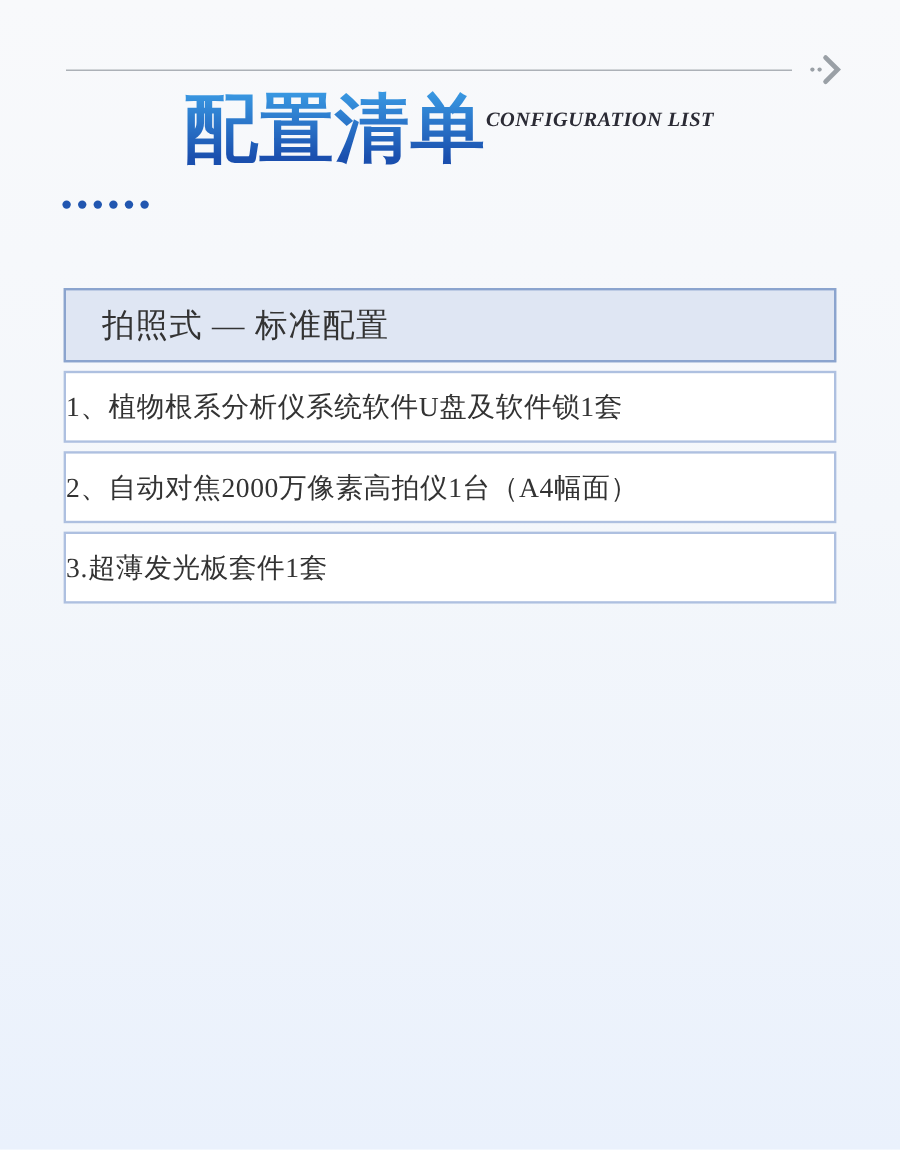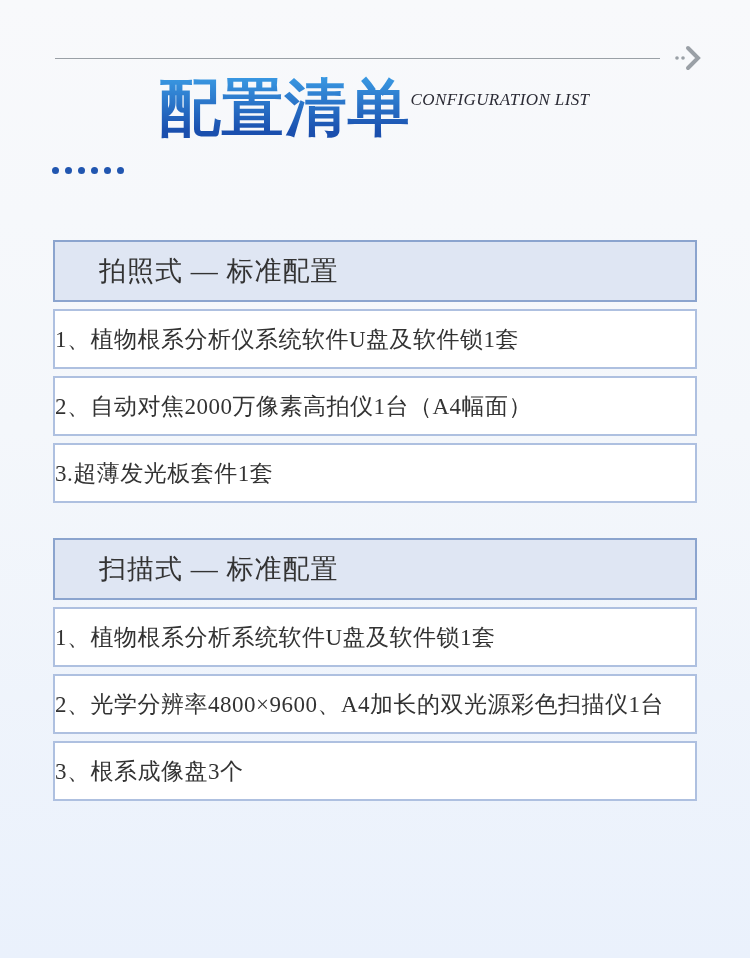--- a/index.html
+++ b/index.html
@@ -57,21 +57,21 @@
     font-weight:bold;
     letter-spacing:1px;
     background:linear-gradient(180deg,var(--title-grad-top) 0%,var(--title-grad-bottom) 85%);
     -webkit-background-clip:text;
     background-clip:text;
     -webkit-text-fill-color:transparent;
     color:var(--title-grad-bottom);
   }
   .page-subtitle{
     font-size:17px;
-    font-weight:normal;
+    font-weight:bold;
     font-style:italic;
     color:var(--subtitle-color);
     letter-spacing:0.4px;
     margin-top:-18px;
     white-space:nowrap;
   }
   .dots-row{
     position:absolute;
     left:52px; top:167px;
     display:flex;
@@ -88,21 +88,21 @@
     display:flex;
     flex-direction:column;
   }
   .section + .section{margin-top:35px;}
   .section-header{
     height:62px;
     background:var(--header-box-bg);
     border:2px solid var(--header-box-border);
     display:flex;
     align-items:center;
-    padding-left:44px;
+    padding-left:30px;
     font-size:27px;
     color:var(--text-dark);
     letter-spacing:1px;
   }
   .section-row{
     height:60px;
     margin-top:7px;
     background:var(--row-bg);
     border:2px solid var(--row-border);
     display:flex;
@@ -150,30 +150,13 @@
       </div>
         <div class="section-row">
         <span>2、自动对焦2000万像素高拍仪1台（A4幅面）</span>
       </div>
         <div class="section-row">
         <span>3.超薄发光板套件1套</span>
       </div>
       </div>
   </div>
 
-  <div class="section">
-    <div class="section-header">
-      <span>扫描式 — 标准配置</span>
-    </div>
-    <div class="section-rows">
-
-    <div class="section-row">
-        <span>1、植物根系分析系统软件U盘及软件锁1套</span>
-      </div>
-        <div class="section-row">
-        <span>2、光学分辨率4800×9600、A4加长的双光源彩色扫描仪1台</span>
-      </div>
-        <div class="section-row">
-        <span>3、根系成像盘3个</span>
-      </div>
-      </div>
-  </div>
 </div>
 
 </body></html>

